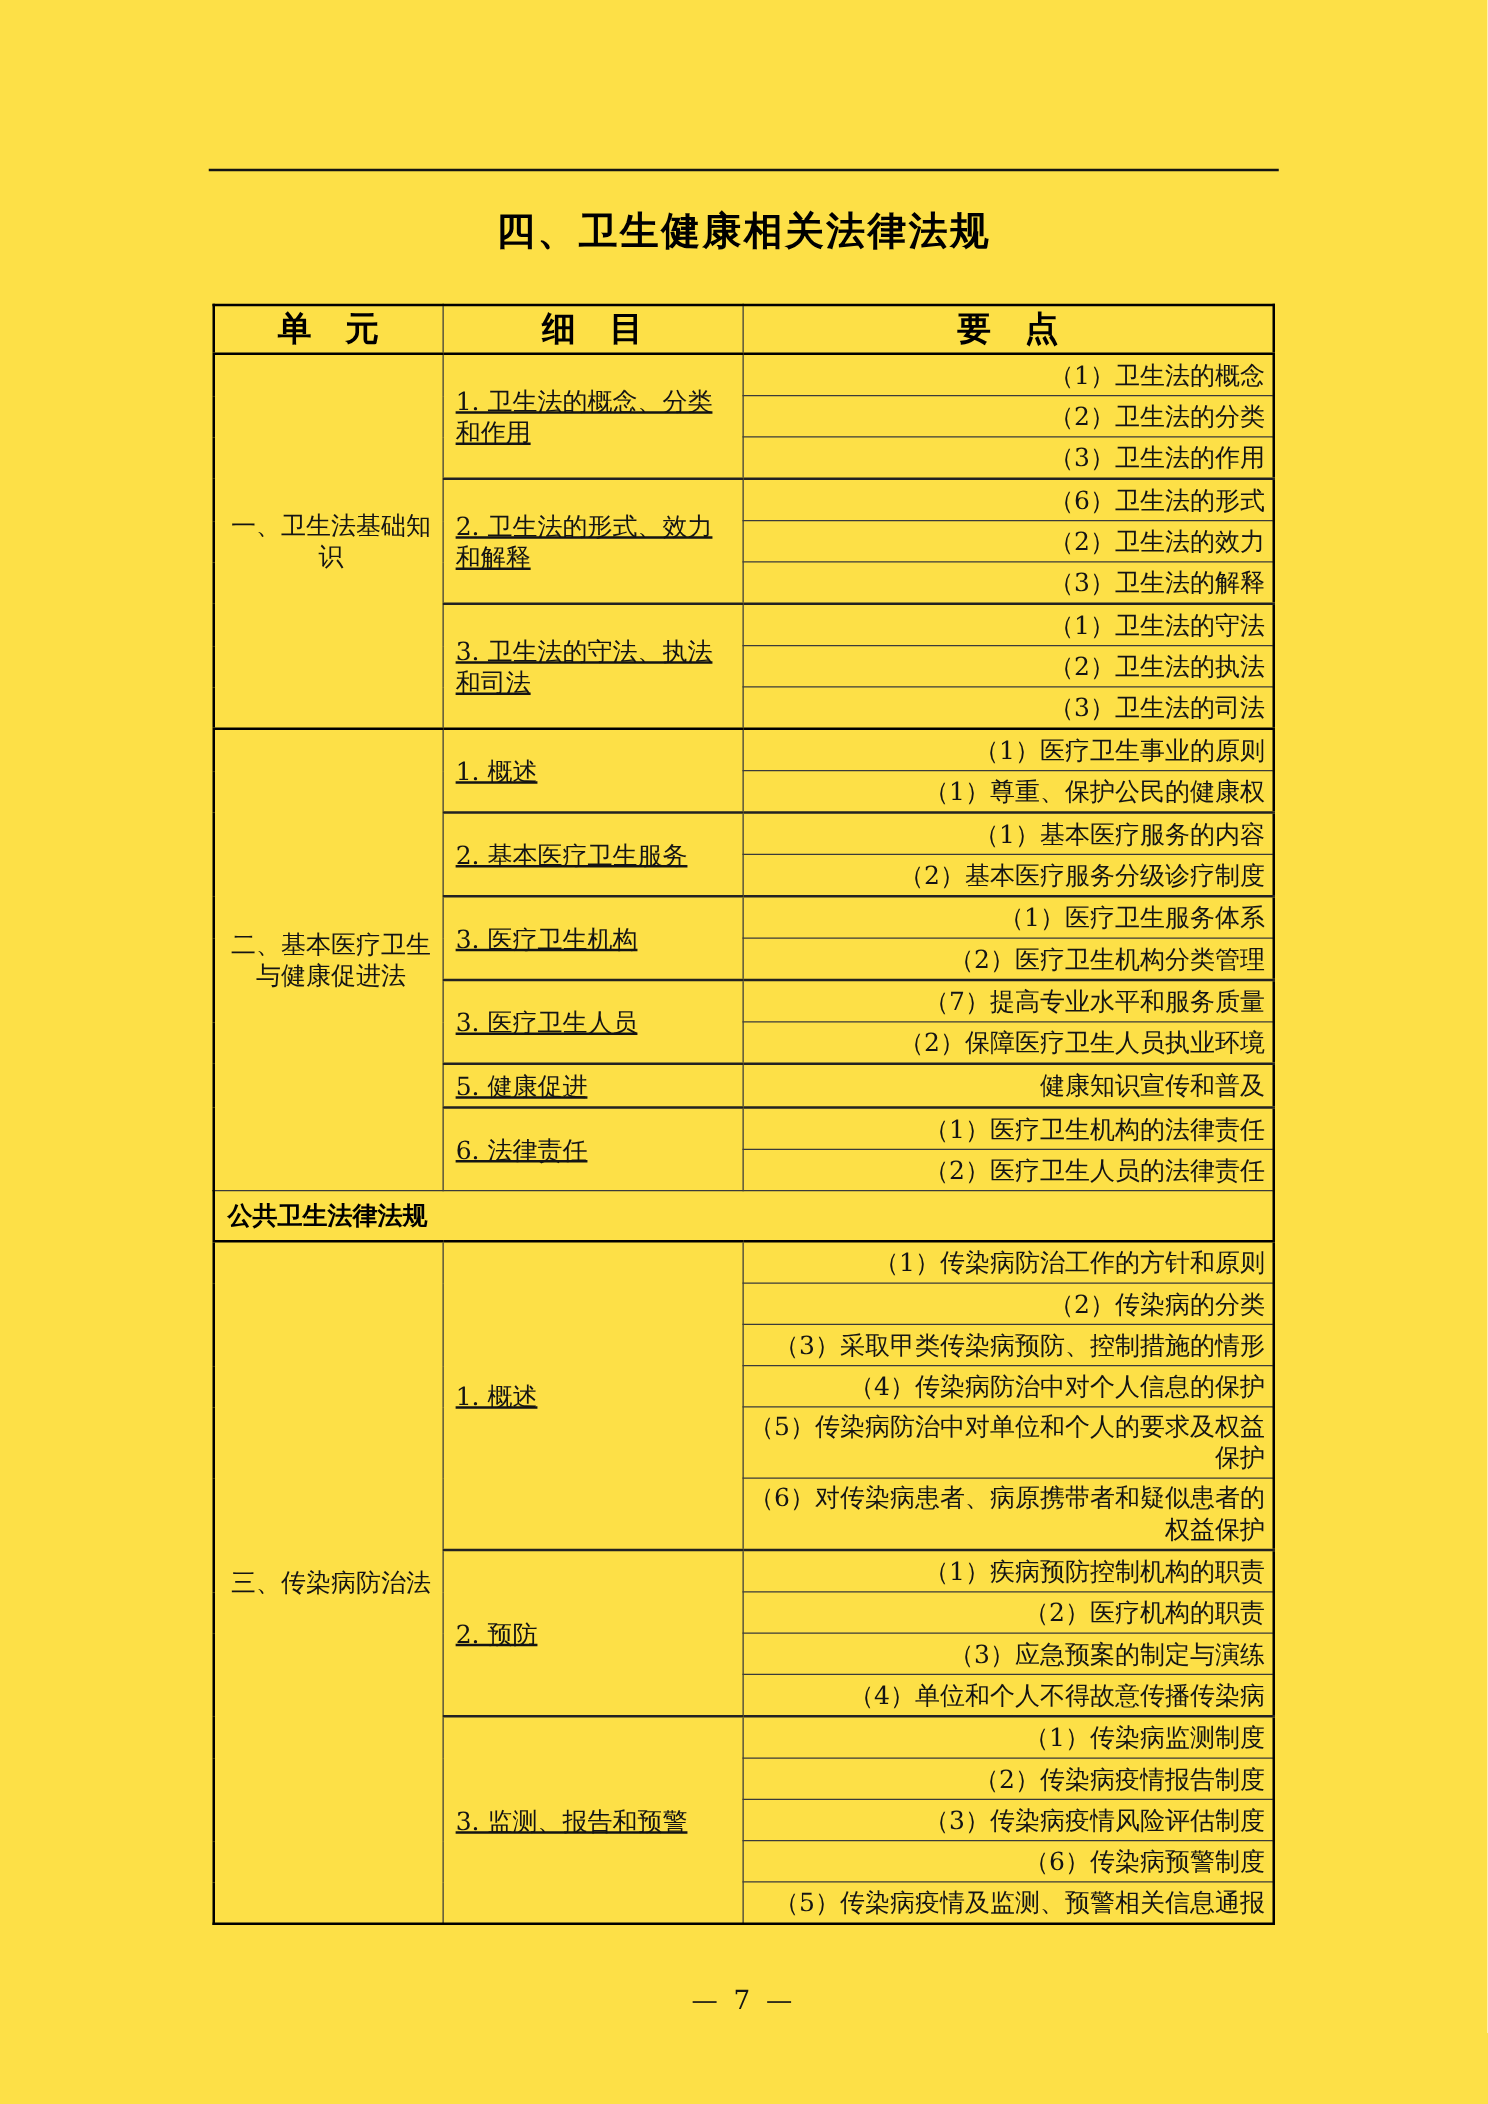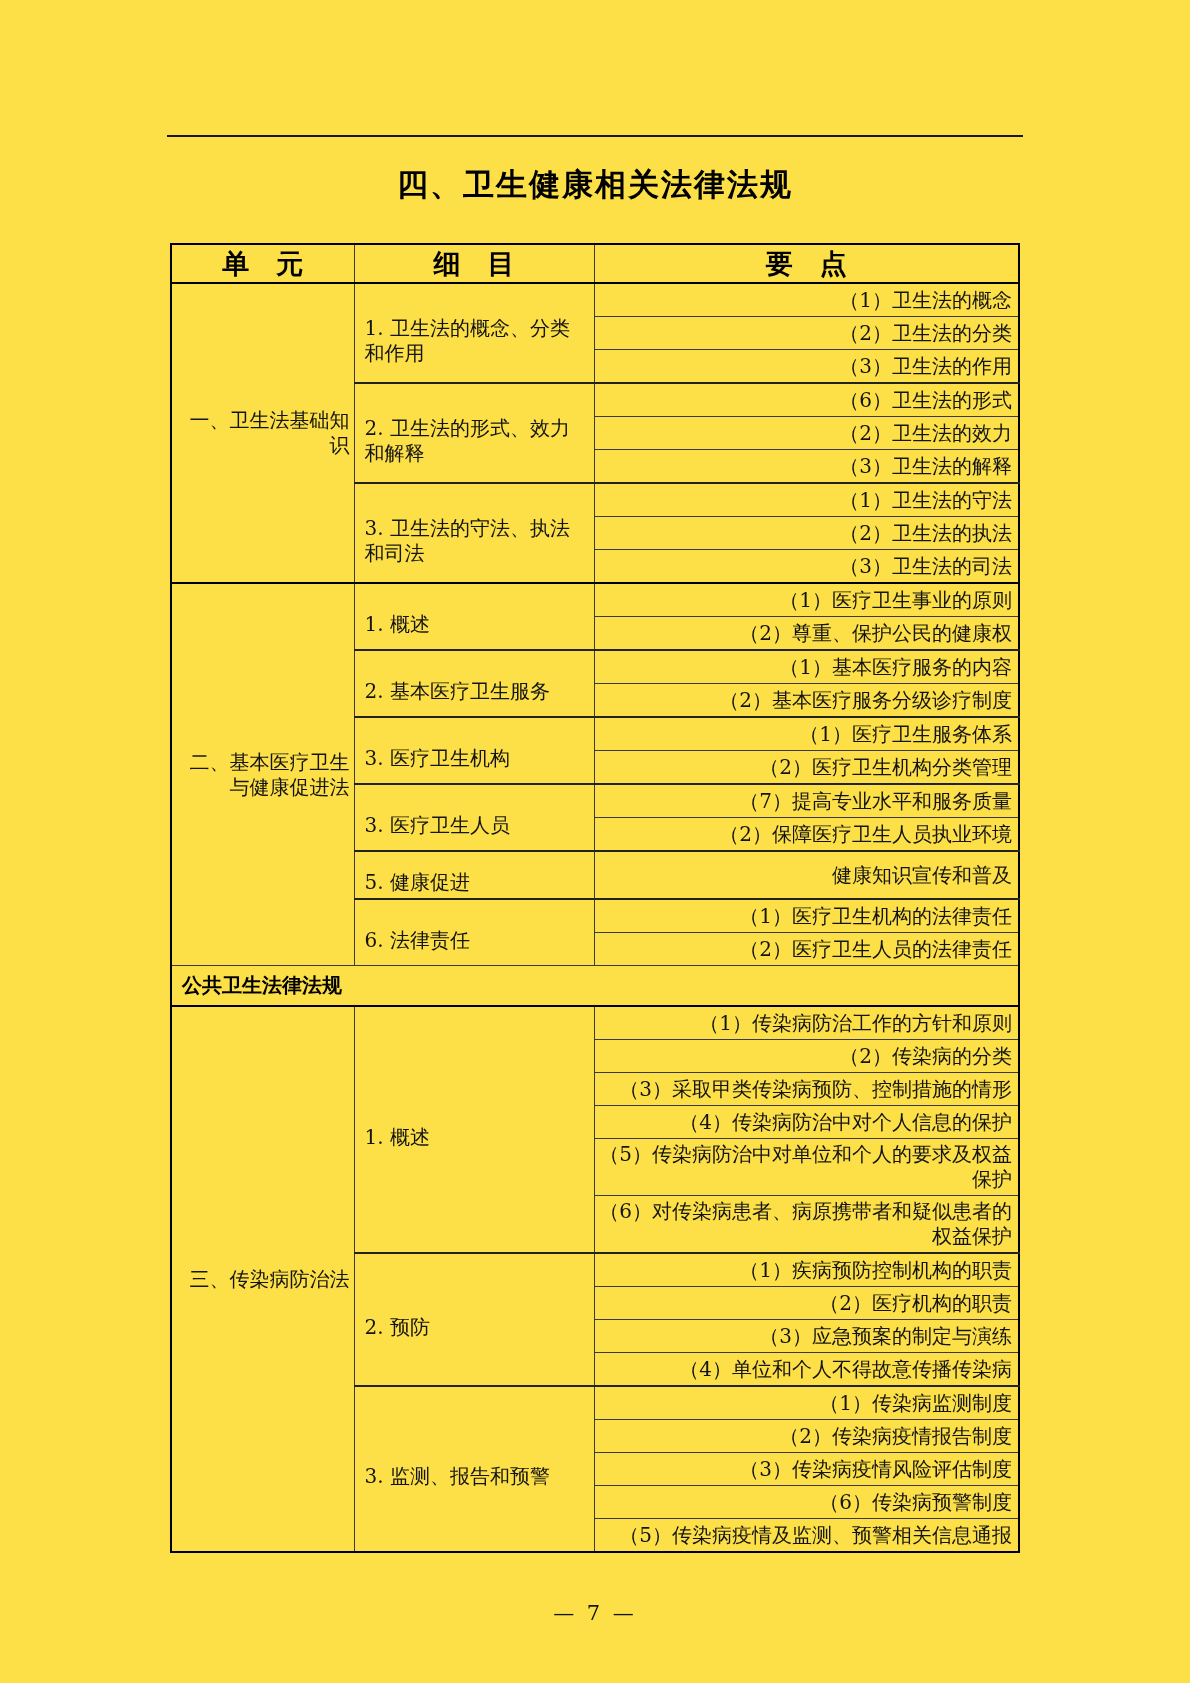--- a/index.html
+++ b/index.html
@@ -42,22 +42,22 @@
     word-break: break-all;
   }
   table.outline thead th {
     font-size: 27px;
     font-weight: bold;
     text-align: center;
     padding: 6px 4px;
     border-bottom: 2.2px solid #000;
     color: #000;
   }
-  td.unit   { padding: 3px 4px 3px 8px;  text-align: right; }
-  td.detail { padding: 18px 4px 3px 10px; text-align: left; }
+  td.unit   { padding: 3px 4px 3px 8px;  text-align: center; }
+  td.detail { padding: 5px 4px 3px 10px; text-align: left; text-decoration: underline; }
   td.point  { padding: 3px 6px 3px 0;  text-align: right; height: 26px; }
   td.banner {
     font-weight: bold;
     font-size: 21px;
     padding: 7px 6px 7px 10px;
     border-top: 2.2px solid #000;
     border-bottom: 2.2px solid #000;
     color: #000;
   }
   tr.sec-start td  { border-top: 2.2px solid #000; }
@@ -121,21 +121,21 @@
         </tr>
         <tr>
           <td class="point">（3）卫生法的司法</td>
         </tr>
         <tr class="sec-start">
           <td rowspan="11" class="unit">二、基本医疗卫生与健康促进法</td>
           <td rowspan="2" class="detail">1. 概述</td>
           <td class="point">（1）医疗卫生事业的原则</td>
         </tr>
         <tr>
-          <td class="point">（2）尊重、保护公民的健康权</td>
+          <td class="point">（1）尊重、保护公民的健康权</td>
         </tr>
         <tr class="item-start">
           <td rowspan="2" class="detail">2. 基本医疗卫生服务</td>
           <td class="point">（1）基本医疗服务的内容</td>
         </tr>
         <tr>
           <td class="point">（2）基本医疗服务分级诊疗制度</td>
         </tr>
         <tr class="item-start">
           <td rowspan="2" class="detail">3. 医疗卫生机构</td>

